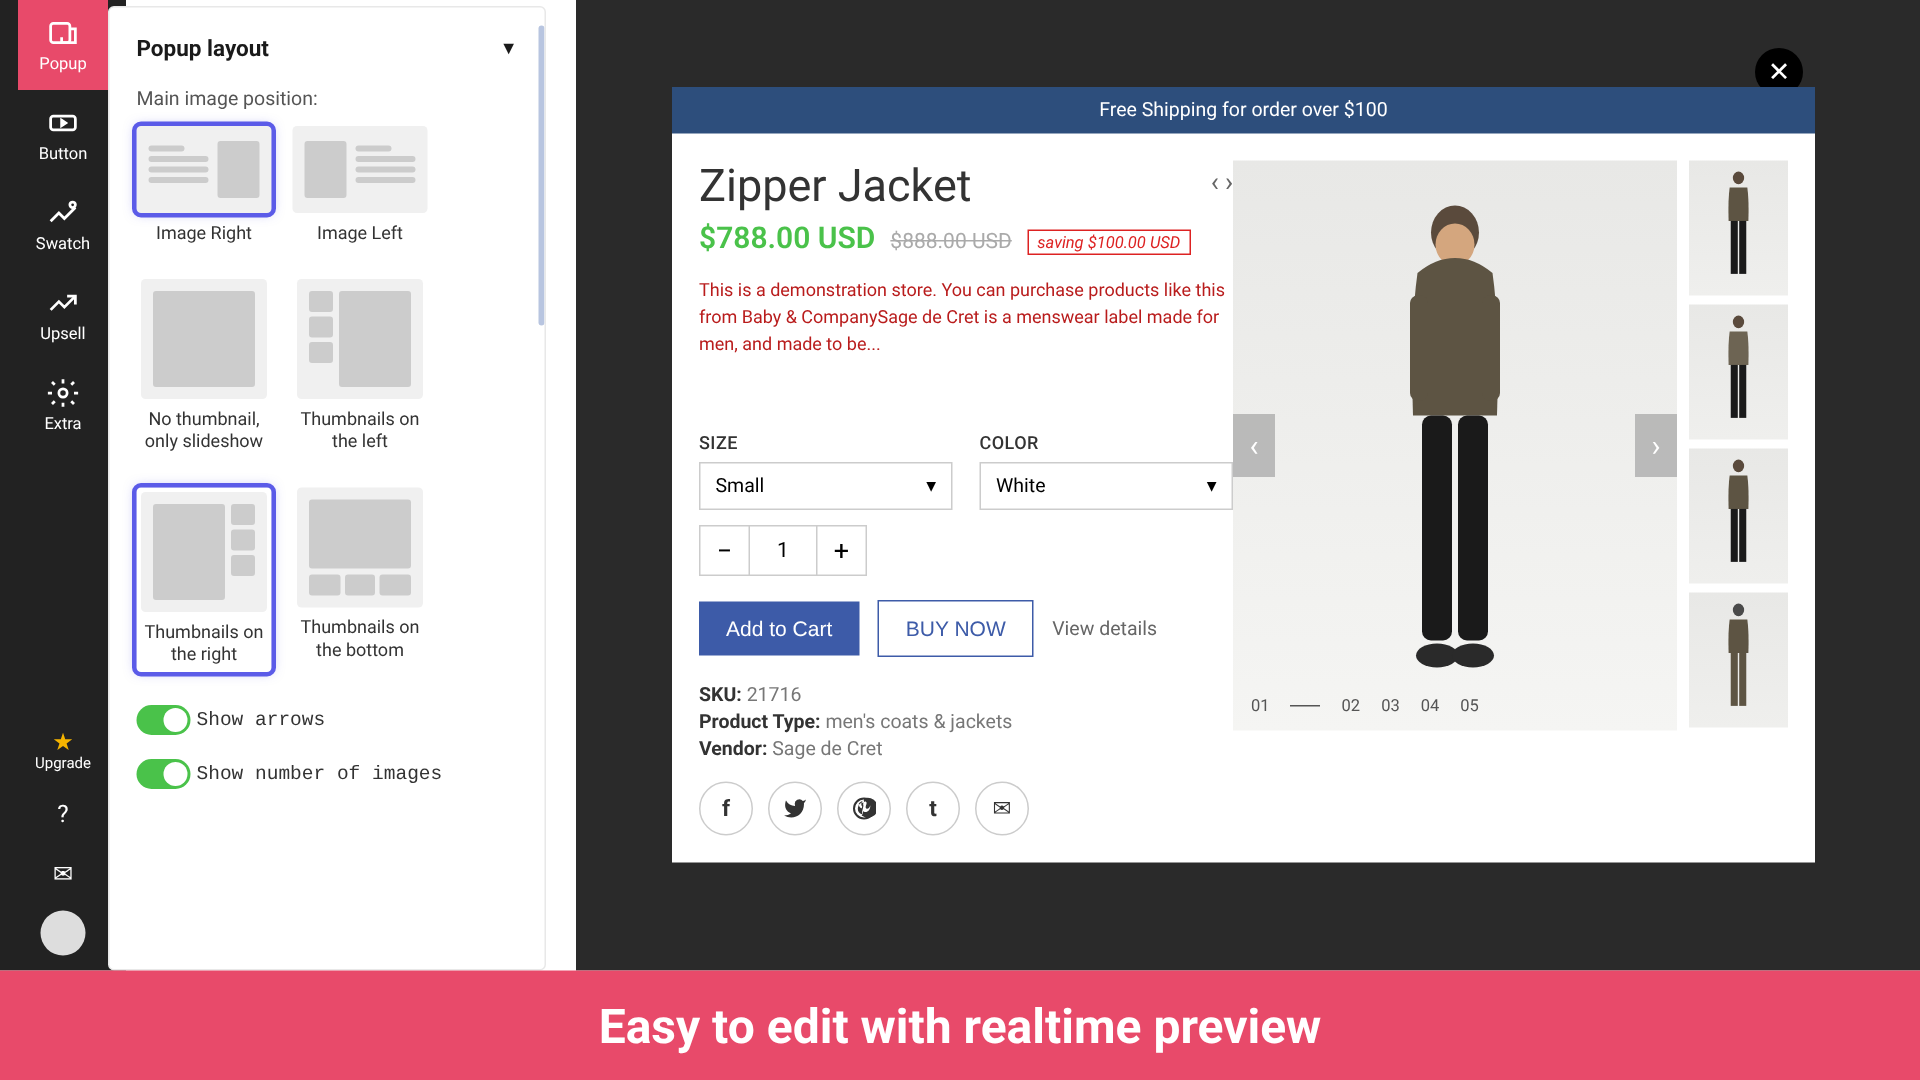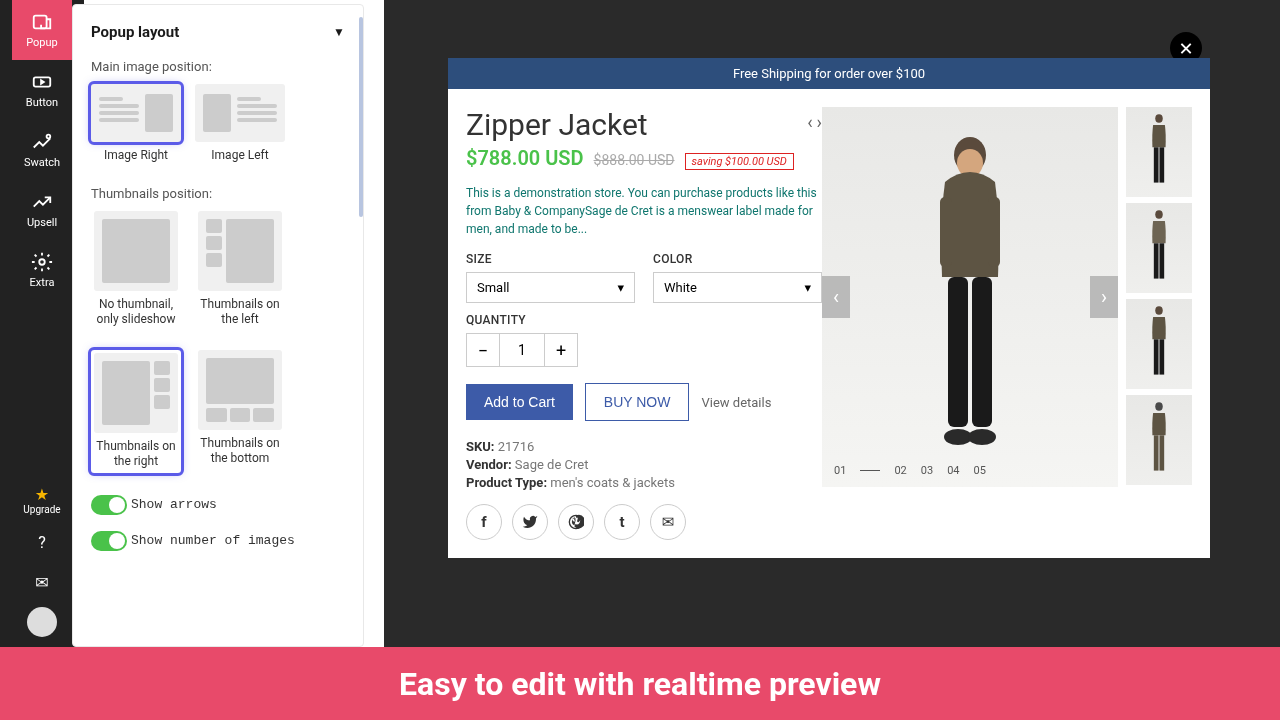--- a/index.html
+++ b/index.html
@@ -40,23 +40,23 @@
 .close-btn { position: absolute; right: 78px; top: 32px; width: 32px; height: 32px; background: #000; border-radius: 50%; color: #fff; display: flex; align-items: center; justify-content: center; font-size: 18px; cursor: pointer; }
 .popup-preview { position: absolute; left: 64px; top: 58px; width: 762px; background: #fff; }
 .banner { background: #2d4e7c; color: #fff; text-align: center; padding: 8px; font-size: 13px; }
 .popup-body { display: flex; padding: 18px; gap: 0; }
 .left-col { width: 356px; }
 .prod-title { font-size: 30px; font-weight: 400; color: #333; margin-bottom: 4px; }
 .price-row { display: flex; align-items: baseline; gap: 10px; margin-bottom: 0; }
 .price { color: #4ac24a; font-size: 20px; font-weight: 600; }
 .old-price { color: #aaa; text-decoration: line-through; font-size: 14px; }
 .saving { border: 1px solid #d22; color: #d22; font-size: 11px; padding: 1px 6px; font-style: italic; }
-.desc { color: #0f766e; font-size: 12px; line-height: 1.5; margin: 14px 0; }
+.desc { color: #b91c1c; font-size: 12px; line-height: 1.5; margin: 14px 0; }
 .opts-row { display: flex; gap: 18px; margin-bottom: 10px; }
-.opt-group { flex: 1; }
+.opt-group { flex: 1; margin-top: 36px; }
 .opt-lbl { font-size: 12px; color: #333; font-weight: 500; margin-bottom: 6px; letter-spacing: 0.3px; }
 .select-box { border: 1px solid #ccc; padding: 7px 10px; font-size: 13px; display: flex; justify-content: space-between; align-items: center; cursor: pointer; }
 .qty-row { display: flex; gap: 0; margin-bottom: 16px; }
 .qty-btn { width: 34px; height: 34px; border: 1px solid #ccc; background: #fff; display: flex; align-items: center; justify-content: center; font-size: 18px; cursor: pointer; }
 .qty-val { width: 44px; height: 34px; border: 1px solid #ccc; border-left: none; border-right: none; display: flex; align-items: center; justify-content: center; font-size: 14px; }
 .btn-row { display: flex; gap: 12px; align-items: center; margin-bottom: 18px; }
 .btn-primary { background: #3d5ba8; color: #fff; border: none; padding: 10px 18px; font-size: 14px; cursor: pointer; }
 .btn-outline { border: 1px solid #3d5ba8; color: #3d5ba8; background: #fff; padding: 10px 18px; font-size: 14px; cursor: pointer; }
 .view-details { color: #666; font-size: 13px; cursor: pointer; }
 .meta-row { font-size: 13px; color: #333; margin: 3px 0; }
@@ -171,21 +171,20 @@
               <div class="thumb-line"></div>
               <div class="thumb-line"></div>
               <div class="thumb-line"></div>
             </div>
         </div>
       </div>
       <div class="lbl">Image Left</div>
     </div>
   </div>
 
-  <div class="sub-label">Thumbnails position:</div>
   <div class="option-row">
     <div class="option-card">
       <div class="thumb-big">
           <div class="thumb-block" style="width:100%;height:100%;"></div>
         </div>
       <div class="lbl">No thumbnail, only slideshow</div>
     </div>
     <div class="option-card">
       <div class="thumb-big" style="gap:4px;">
         <div style="display:flex;flex-direction:column;gap:3px;width:16px;">
@@ -261,34 +260,33 @@
               </div>
           </div>
           <div class="opt-group">
             <div class="opt-lbl">COLOR</div>
             <div class="select-box">
                 <span>White</span>
                 <span>▾</span>
               </div>
           </div>
         </div>
-        <div class="opt-lbl">QUANTITY</div>
         <div class="qty-row">
           <div class="qty-btn">−</div>
           <div class="qty-val">1</div>
           <div class="qty-btn">+</div>
         </div>
         <div class="btn-row">
           <button class="btn-primary">Add to Cart</button>
           <button class="btn-outline">BUY NOW</button>
           <span class="view-details">View details</span>
         </div>
         <div class="meta-row"><b>SKU:</b> <span>21716</span></div>
+        <div class="meta-row"><b>Product Type:</b> <span>men's coats &amp; jackets</span></div>
         <div class="meta-row"><b>Vendor:</b> <span>Sage de Cret</span></div>
-        <div class="meta-row"><b>Product Type:</b> <span>men's coats &amp; jackets</span></div>
         <div class="social-row">
           <div class="social-btn">
               <b>f</b>
             </div>
           <div class="social-btn">
               <svg width="16" height="16" viewBox="0 0 24 24" fill="#333">
                 <path d="M23 3a10.9 10.9 0 01-3.14 1.53A4.48 4.48 0 0012 8.5v1A10.66 10.66 0 013 4s-4 9 5 13a11.64 11.64 0 01-7 2c9 5 20 0 20-11.5a4.5 4.5 0 00-.08-.83A7.72 7.72 0 0023 3z"></path>
               </svg>
             </div>
           <div class="social-btn">

